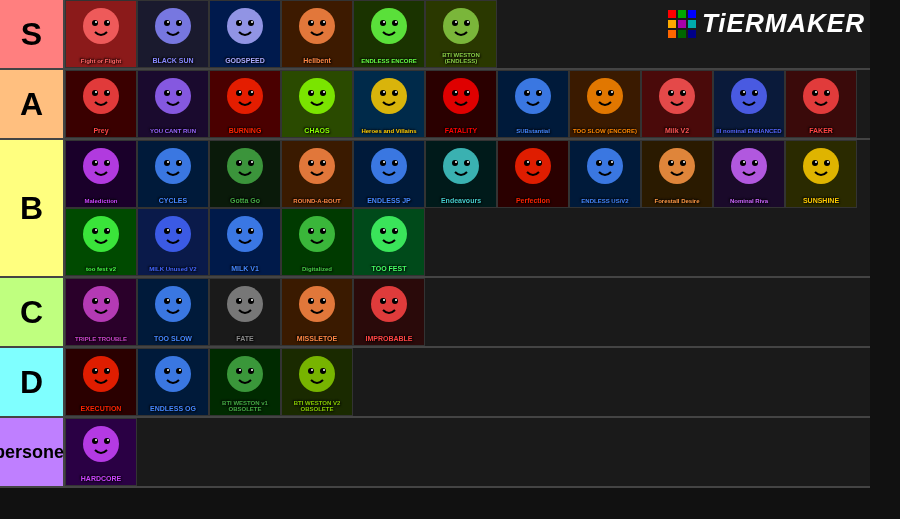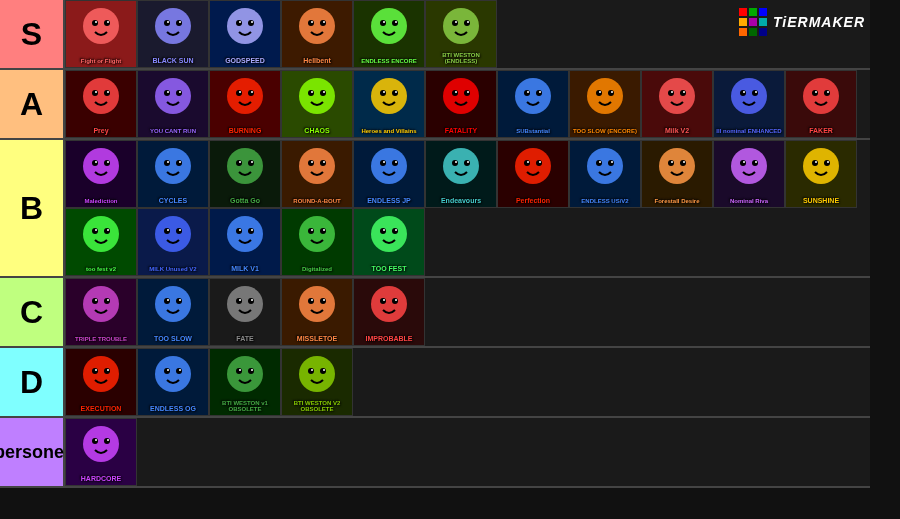--- a/index.html
+++ b/index.html
@@ -66,21 +66,21 @@
       grid-template-rows: 8px 8px 8px;
       gap: 2px;
     }
 
     .logo-grid div {
       width: 8px;
       height: 8px;
     }
 
     .logo-text {
-      font-size: 14px;
+      font-size: 26px;
       font-weight: bold;
       color: white;
       font-style: italic;
       letter-spacing: 1px;
     }
 
     .wrapper {
       position: relative;
       width: 900px;
       height: 519px;

